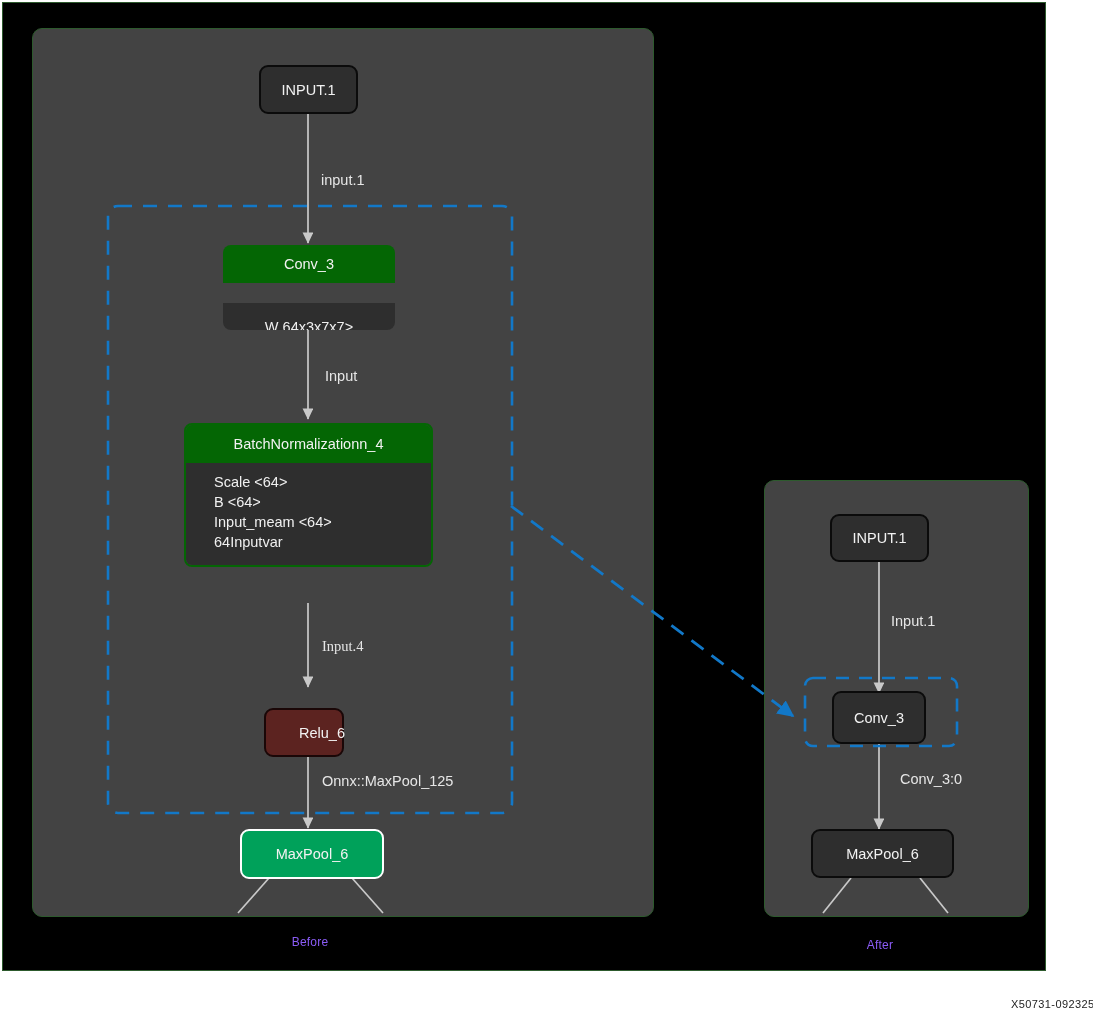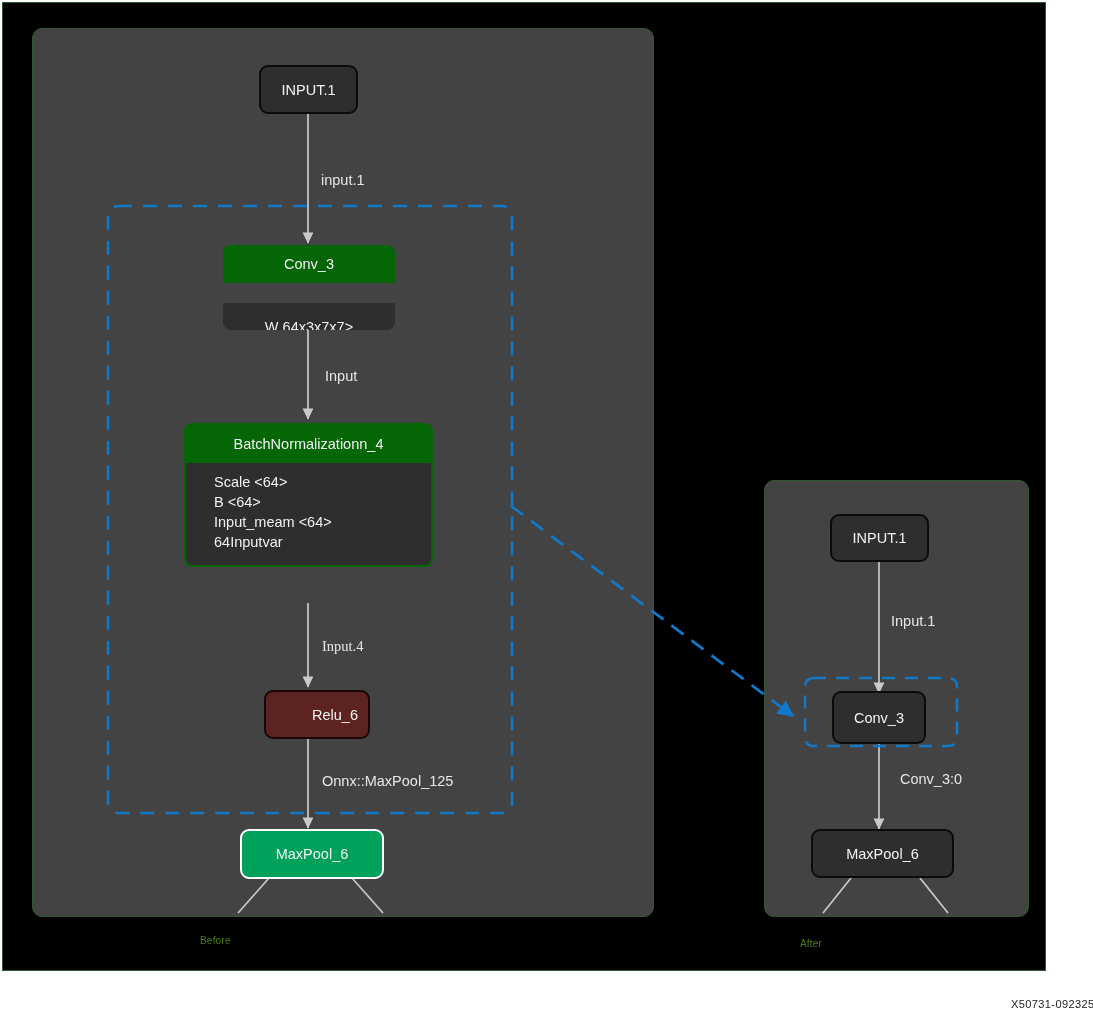--- a/index.html
+++ b/index.html
@@ -44,22 +44,23 @@
   #panel-after {
     left: 761px;
     top: 477px;
     width: 265px;
     height: 437px;
   }
 
   
   .panel-caption {
     position: absolute;
-    color: #4d7c0f;
-    font-size: 10px;
+    color: #8b5cf6;
+    font-size: 12px;
+    text-align: center;
     white-space: nowrap;
     letter-spacing: 0.2px;
   }
   #caption-before { left: 200px; top: 935px; width: 220px; }
   #caption-after  { left: 800px; top: 938px; width: 160px; }
 
   
   #watermark {
     position: absolute;
     left: 1011px;
@@ -232,21 +233,21 @@
 <div class="node-compound listed" style="left:184px; top:423px; width:249px; height:144px;">
   <div class="hdr">BatchNormalizationn_4</div>
   <div class="body" style="height:138px;">
     <div class="attr-line">Scale  &lt;64&gt;</div>
     <div class="attr-line">B  &lt;64&gt;</div>
     <div class="attr-line">Input_meam  &lt;64&gt;</div>
     <div class="attr-line">64Inputvar</div>
   </div>
 </div>
 
-<div class="node node-red" style="left:264px; top:690px; width:106px; height:49px;padding-left:36px;">
+<div class="node node-red" style="left:264px; top:708px; width:80px; height:49px;padding-left:36px;">
   <span>Relu_6</span>
 </div>
 
 <div class="node node-brightgreen" style="left:240px; top:829px; width:144px; height:50px;">
   <span>MaxPool_6</span>
 </div>
 
 <div class="edge-label" style="left:321px; top:172px;">input.1</div>
 <div class="edge-label" style="left:325px; top:368px;">Input</div>
 <div class="edge-label" style="left:322px; top:638px;font-family:Liberation Serif, serif;">Input.4</div>

